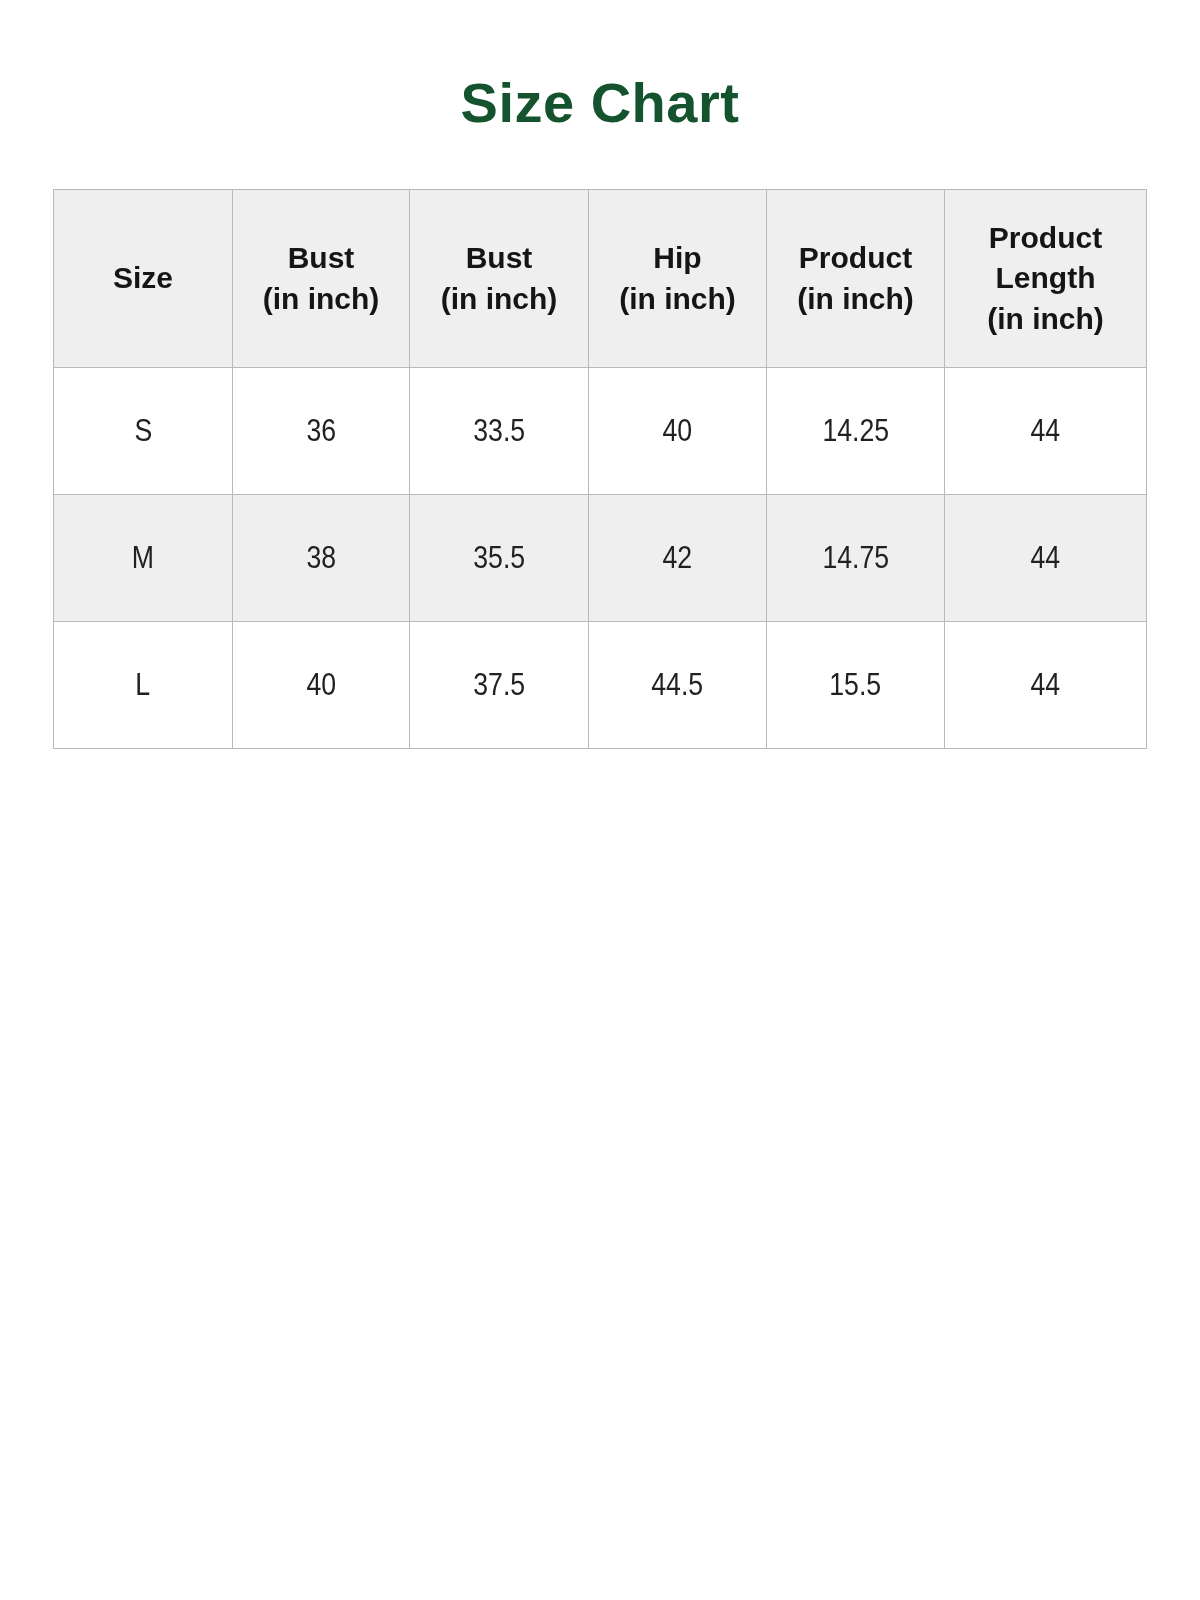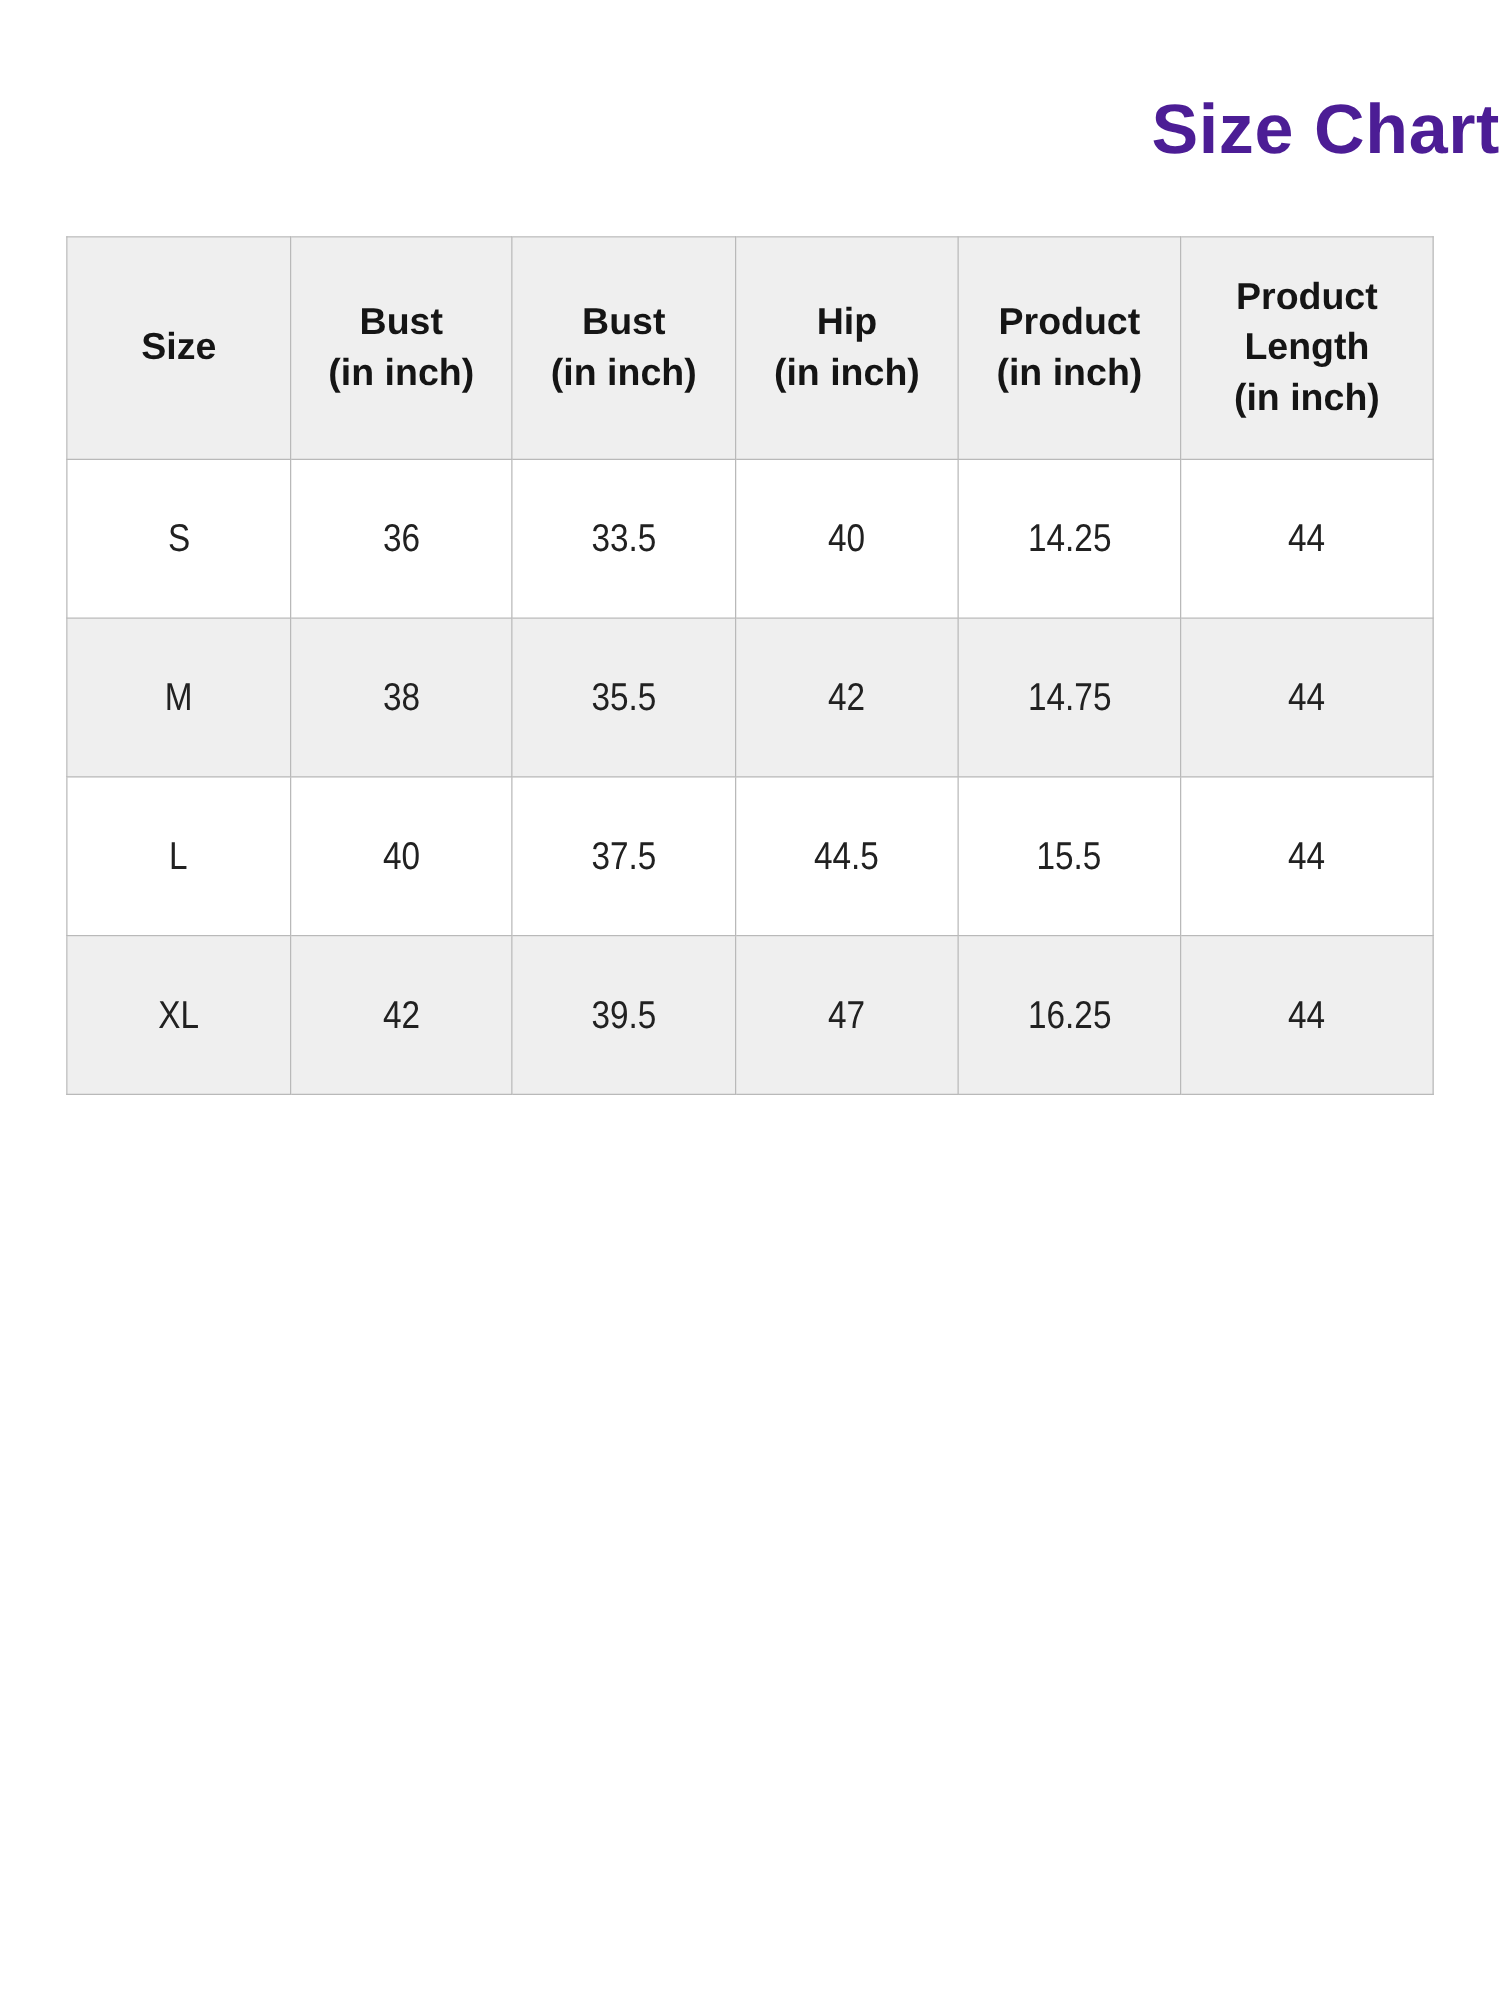--- a/index.html
+++ b/index.html
@@ -13,25 +13,25 @@
   }
   .page {
     width: 1200px;
     height: 1600px;
     background: #ffffff;
     overflow: hidden;
   }
   .title {
     margin: 0;
     padding-top: 70px;
-    text-align: right;
+    text-align: center;
     font-size: 56px;
     font-weight: 600;
     letter-spacing: 0.5px;
-    color: #4c1d95;
+    color: #14532d;
   }
   table.size-chart {
     border-collapse: collapse;
     table-layout: fixed;
     width: 1093px;
     margin: 54px auto 0 auto;
   }
   table.size-chart th,
   table.size-chart td {
     border: 1.5px solid #b9b9b9;
@@ -126,24 +126,16 @@
         <td><span class="cellval">44</span></td>
       </tr>
       <tr>
         <td><span class="cellval">L</span></td>
         <td><span class="cellval">40</span></td>
         <td><span class="cellval">37.5</span></td>
         <td><span class="cellval">44.5</span></td>
         <td><span class="cellval">15.5</span></td>
         <td><span class="cellval">44</span></td>
       </tr>
-      <tr>
-        <td><span class="cellval">XL</span></td>
-        <td><span class="cellval">42</span></td>
-        <td><span class="cellval">39.5</span></td>
-        <td><span class="cellval">47</span></td>
-        <td><span class="cellval">16.25</span></td>
-        <td><span class="cellval">44</span></td>
-      </tr>
     </tbody>
   </table>
 
 </div>
 
 </body></html>

